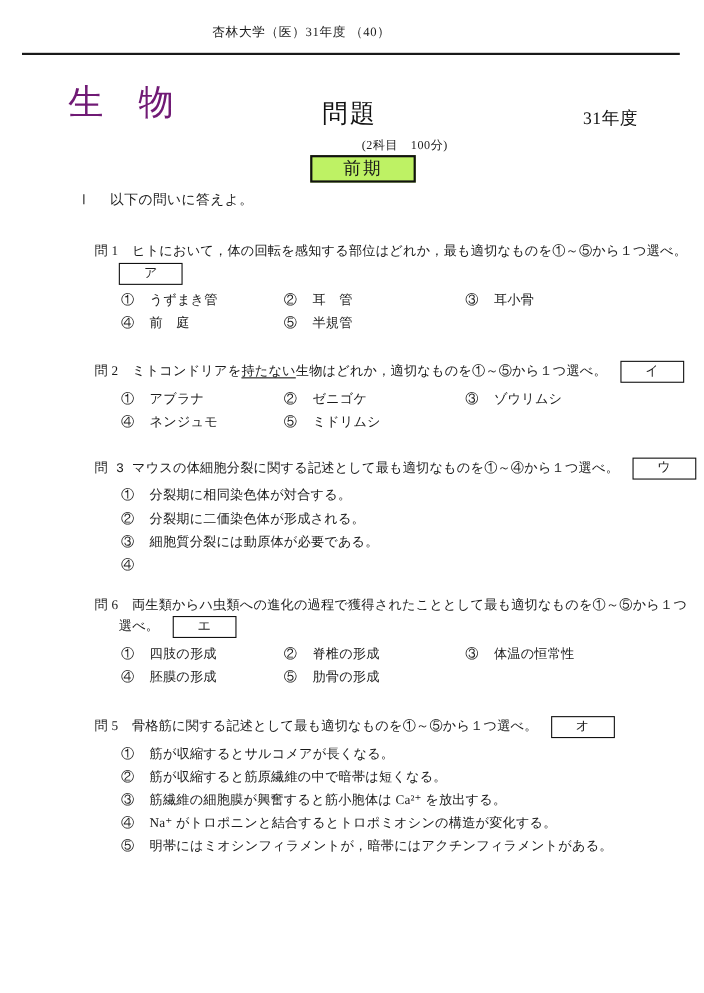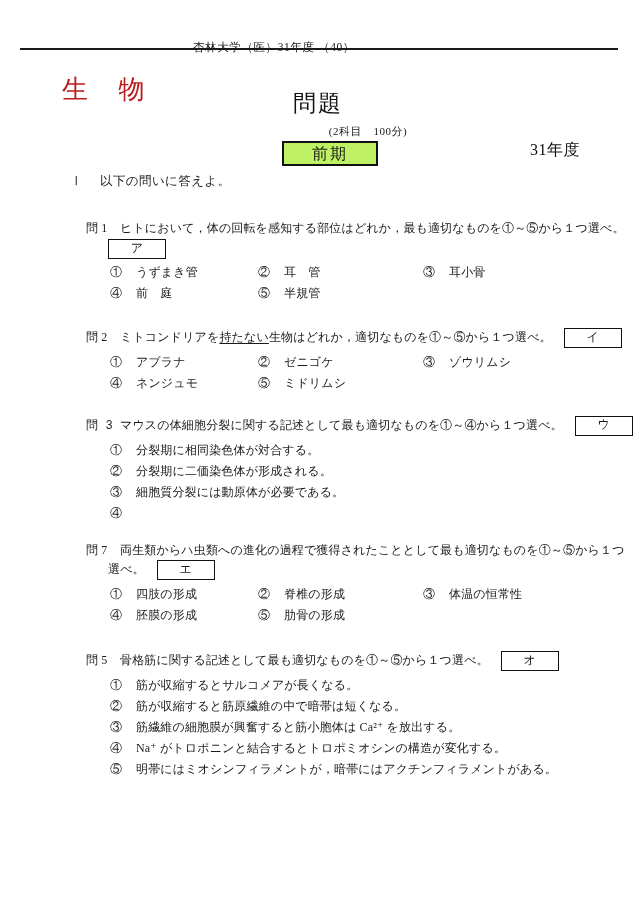--- a/index.html
+++ b/index.html
@@ -18,21 +18,21 @@
   .page {
     position: absolute;
     inset: 0;
     width: 640px;
     height: 903px;
   }
 
   
   .header-line {
     position: absolute;
-    top: 40px;
+    top: 22px;
     left: 0;
     width: 548px;
     text-align: center;
     font-size: 11.5px;
     letter-spacing: 0.6px;
     color: #1a1a1a;
   }
   .header-rule {
     position: absolute;
     top: 48px;
@@ -40,23 +40,23 @@
     width: 598px;
     height: 0;
     border-top: 2.2px solid #1a1a1a;
   }
 
   
   .subject-title {
     position: absolute;
     top: 72px;
     left: 62px;
-    font-size: 26px;
+    font-size: 32px;
     letter-spacing: 12px;
-    color: #b91c1c;
+    color: #701a75;
   }
   .mondai {
     position: absolute;
     top: 88px;
     left: 0;
     width: 636px;
     text-align: center;
     font-size: 23px;
     letter-spacing: 2px;
     color: #111;
@@ -86,21 +86,20 @@
     letter-spacing: 2px;
     background: #bef264;
   }
   .year-right {
     position: absolute;
     top: 98px;
     left: 530px;
     font-size: 16px;
     letter-spacing: 0.5px;
     color: #111;
-    margin-top: 42px;
   }
 
   
   .section-head {
     position: absolute;
     top: 173px;
     left: 70px;
     font-size: 12.5px;
     letter-spacing: 0.4px;
     white-space: nowrap;
@@ -305,21 +304,21 @@
     </div>
     <div class="choice-row">
       <div class="choice full">
         <span class="cnum">④</span>
       </div>
     </div>
   </div>
 
   <div class="q" style="top:541px;">
     <div class="q-stem">
-      <span class="q-label">問 7</span><span>両生類からハ虫類への進化の過程で獲得されたこととして最も適切なものを①～⑤から１つ</span>
+      <span class="q-label">問 6</span><span>両生類からハ虫類への進化の過程で獲得されたこととして最も適切なものを①～⑤から１つ</span>
     </div>
     <div class="q-stem2">
       <span>選べ。</span><span class="slot">エ</span>
     </div>
   </div>
   <div class="choices" style="top:584px;">
     <div class="choice-row">
       <div class="choice col1">
         <span class="cnum">①</span>
         <span class="ctext">四肢の形成</span>

